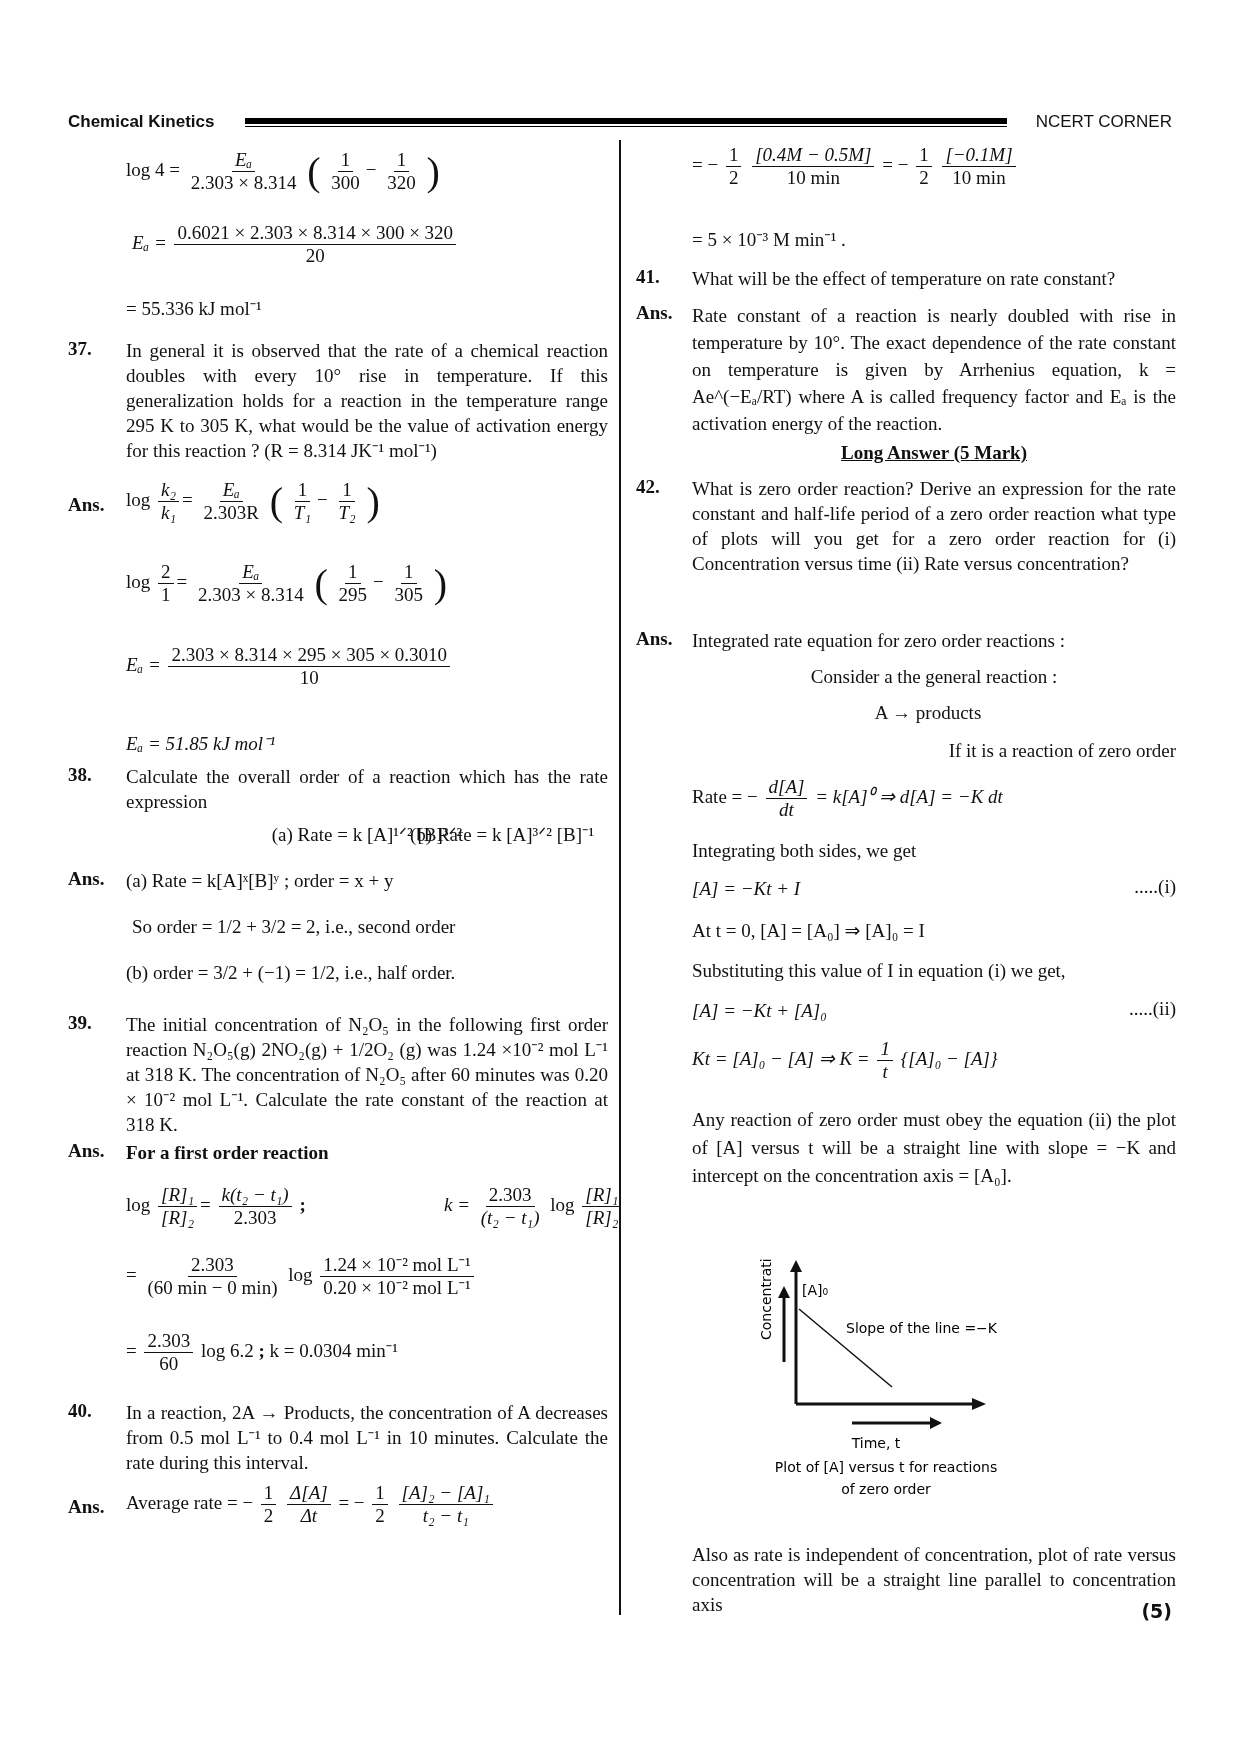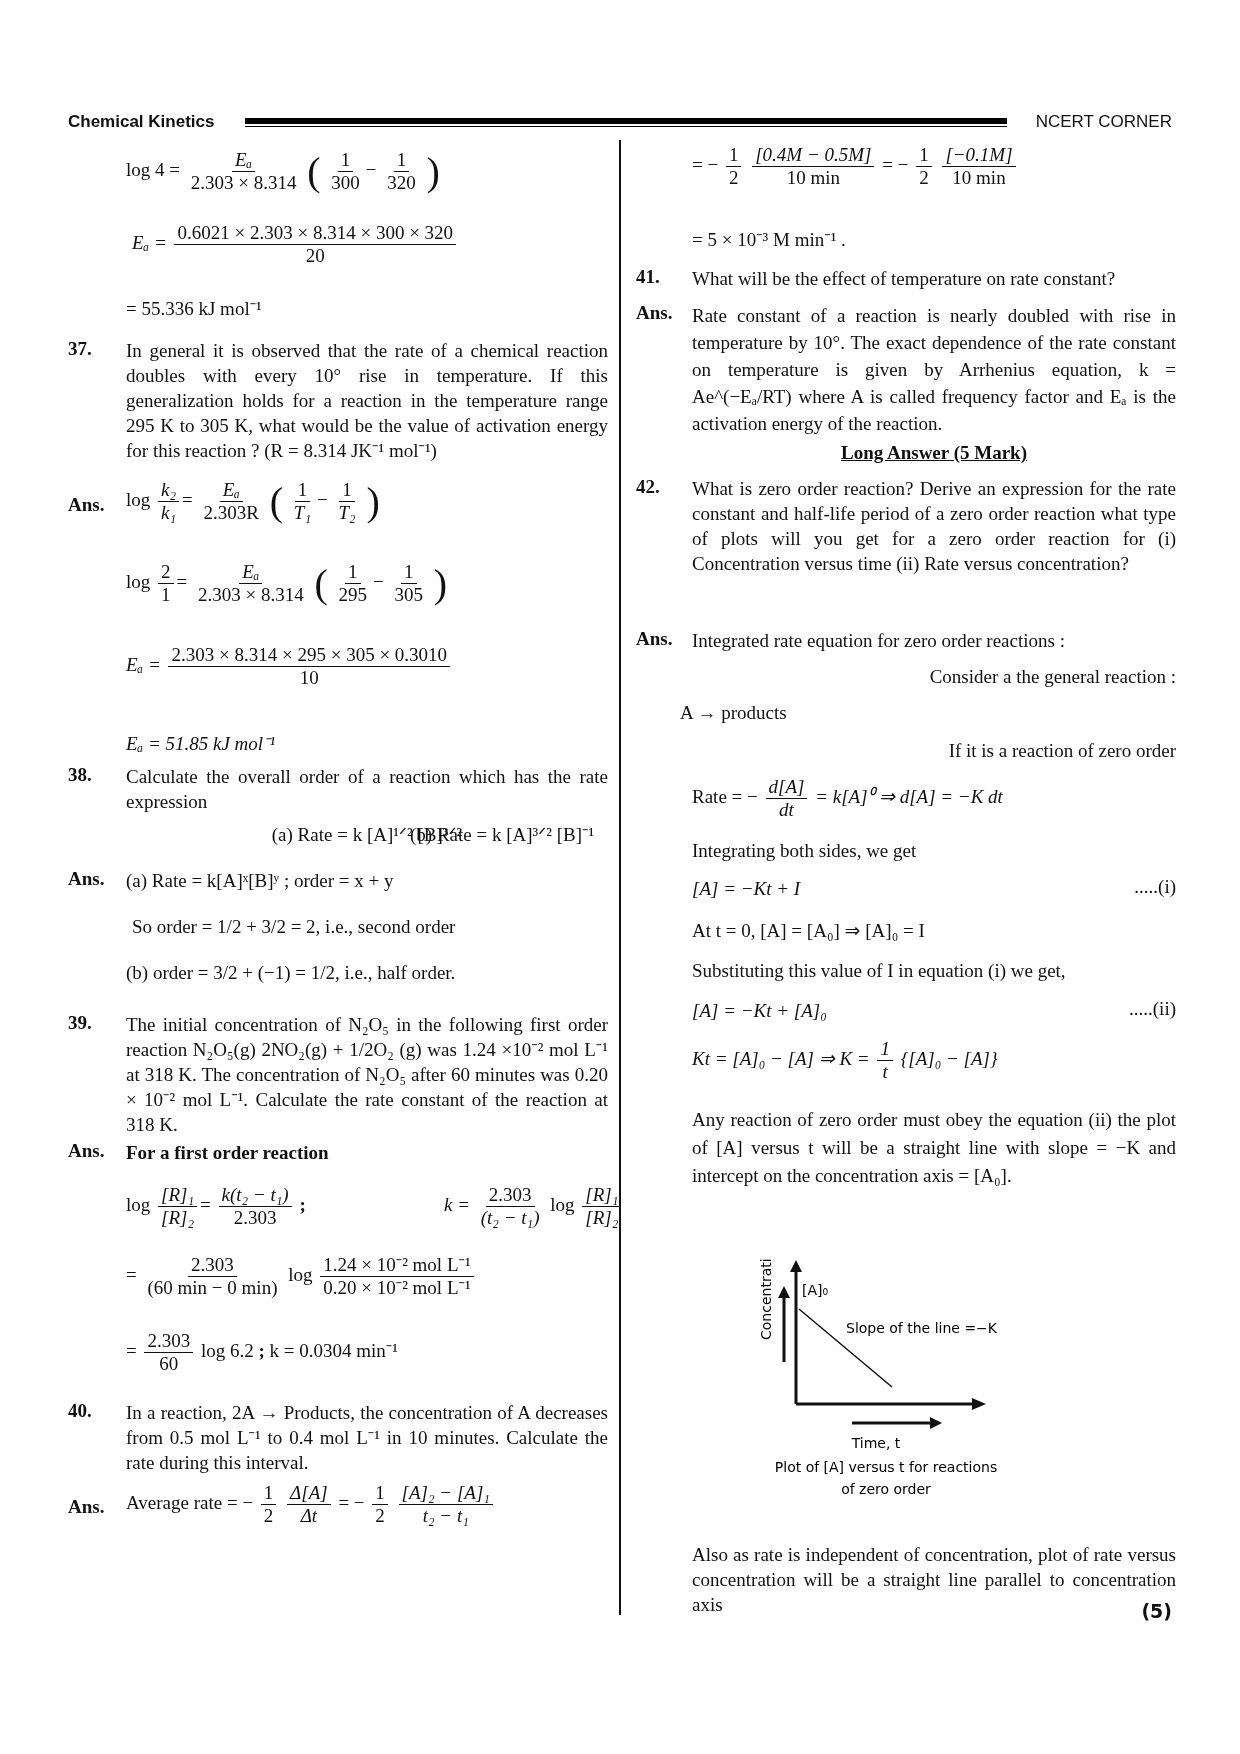--- a/index.html
+++ b/index.html
@@ -263,22 +263,22 @@
   <div class="center-h" style="top:302px; left:56px;text-decoration:underline;">Long Answer (5 Mark)</div>
 
   <div class="blk" style="top:336px;">
     <div class="num">42.</div>
     <div class="body" style="left:56px;">What is zero order reaction? Derive an expression for the rate constant and half-life period of a zero order reaction what type of plots will you get for a zero order reaction for (i) Concentration versus time (ii) Rate versus concentration?</div>
   </div>
 
   <div class="blk" style="top:488px;">
     <div class="num">Ans.</div>
     <div class="body" style="left:56px; text-align:left;">Integrated rate equation for zero order reactions :</div>
-    <div class="body" style="top:36px; left:56px; text-align:right;">Consider a the general reaction :</div>
-    <div class="body" style="top:72px; left:44px; text-align:left;">A → products</div>
+    <div class="body" style="top:36px; left:56px; text-align:center;">Consider a the general reaction :</div>
+    <div class="body" style="top:72px; left:44px; text-align:center;">A → products</div>
     <div class="body" style="top:110px; left:56px; text-align:right;">If it is a reaction of zero order</div>
 
     <div class="eq" style="top:148px; left:56px;">
       <span>Rate</span>
       <span>= −</span>
       <span class="frac">
           <span class="n it">d[A]</span>
           <span class="d it">dt</span>
         </span>
       <span class="it">= k[A]⁰ ⇒ d[A] = −K dt</span>

